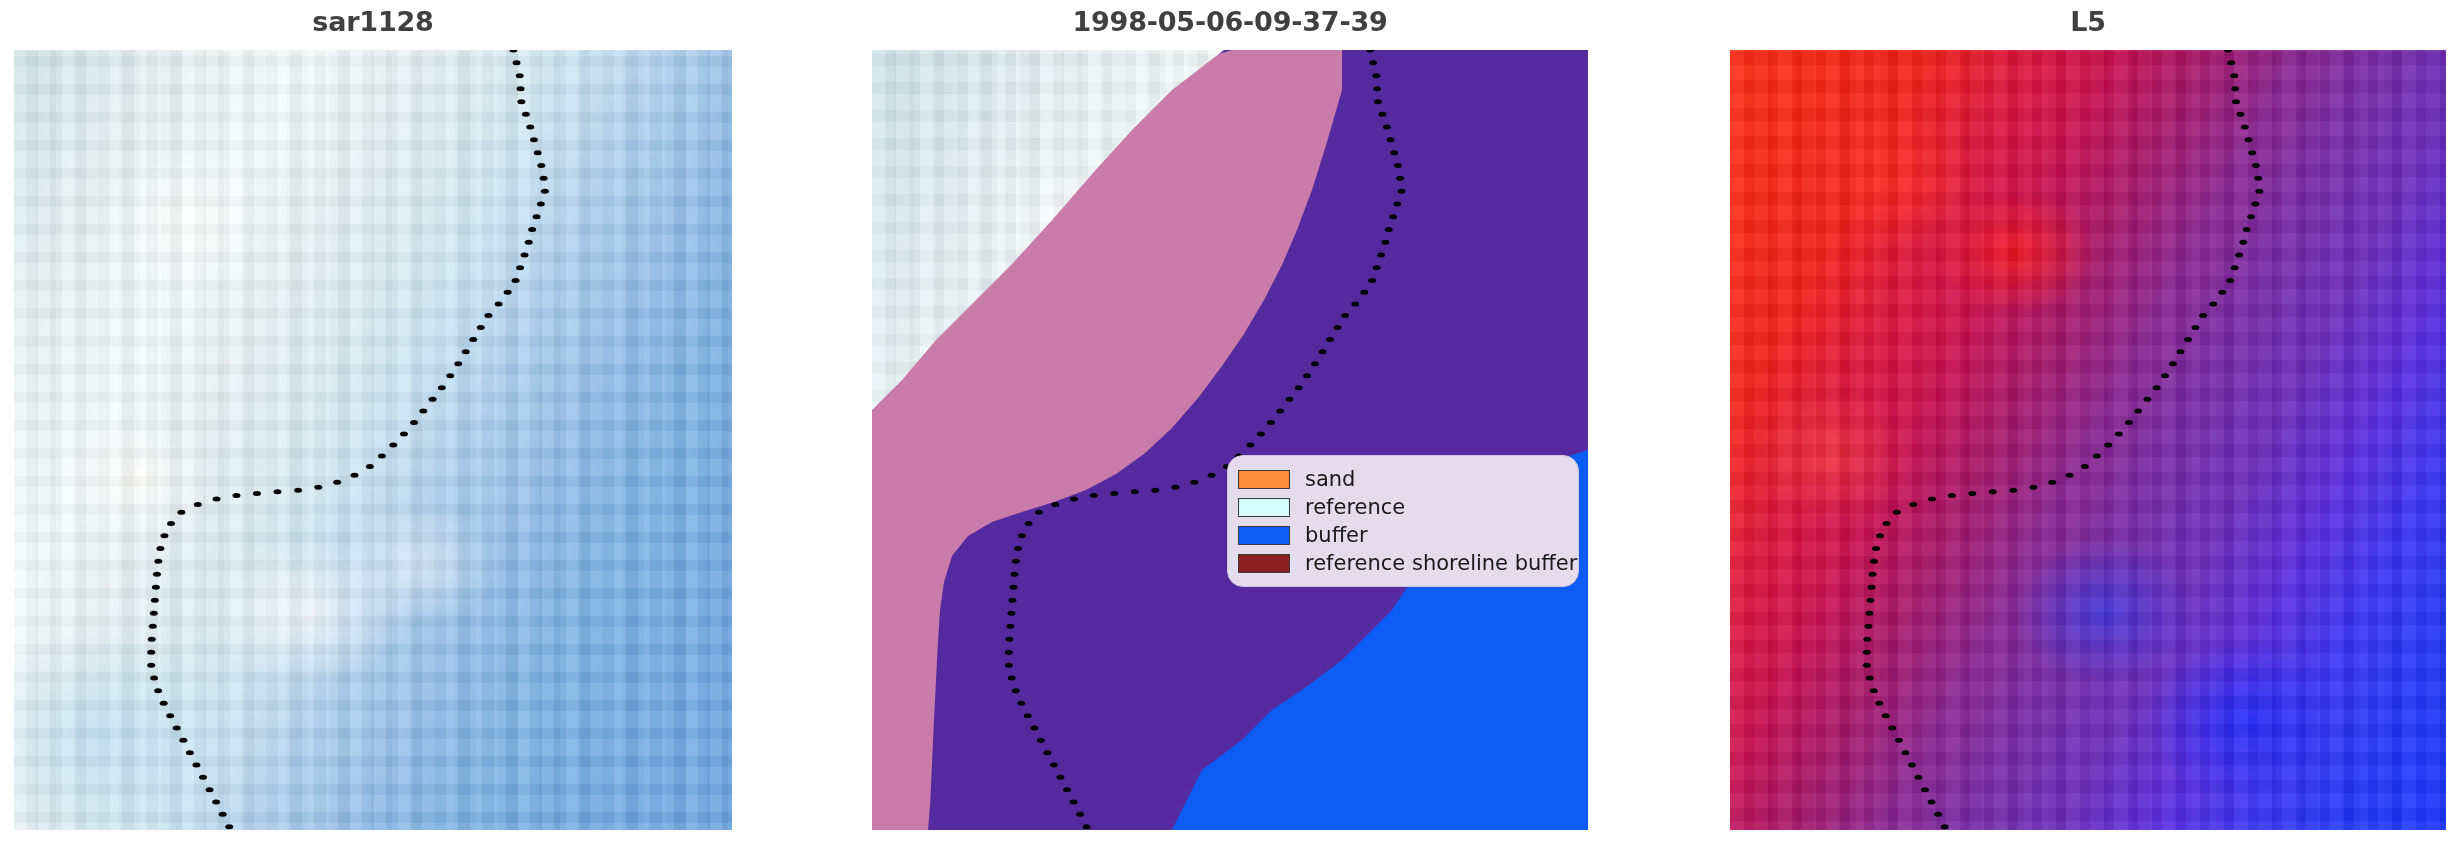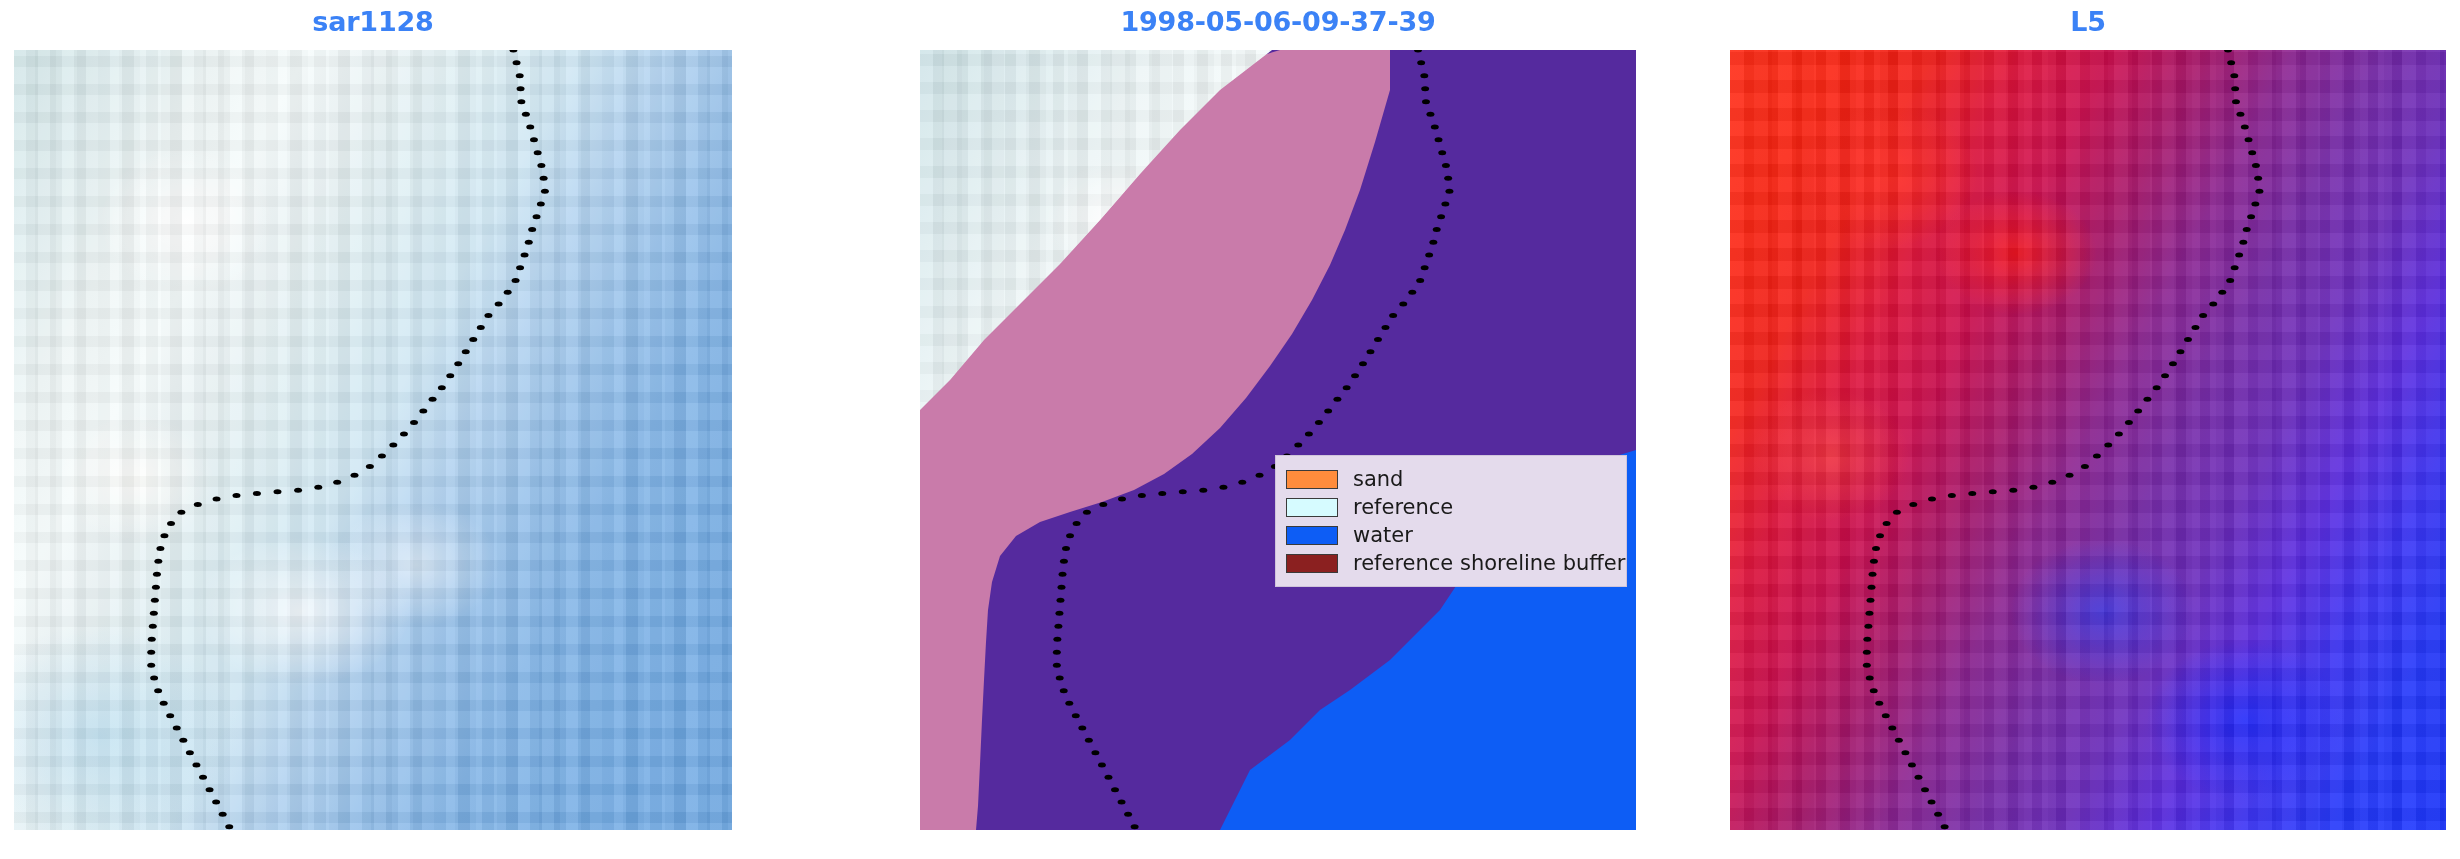--- a/index.html
+++ b/index.html
@@ -9,21 +9,21 @@
     overflow:hidden;
   }
   .figure{position:relative;width:2460px;height:859px;background:#ffffff;}
 
   .panel{position:absolute;overflow:hidden;background:#ffffff;}
   .panel-title{
     position:absolute;
     text-align:center;
     font-weight:bold;
     font-size:27px;
-    color:#3b82f6;
+    color:#404040;
     letter-spacing:-0.2px;
     white-space:nowrap;
     left:0;right:0;top:0;
     line-height:44px;
   }
   .axes{position:absolute;overflow:hidden;}
   .layer{position:absolute;left:0;top:0;width:100%;height:100%;}
 
   
   .px-noise{
@@ -93,21 +93,21 @@
       repeating-linear-gradient(0deg, rgba(255,255,255,.07) 0 13px, rgba(0,0,0,.07) 13px 26px),
       repeating-linear-gradient(90deg, rgba(255,255,255,.04) 0 24px, rgba(0,0,0,.04) 24px 48px);
     opacity:.55;
   }
 
   
   .legend{
     position:absolute;
     background:#e4dbec;
     border:1px solid #cfc4da;
-    border-radius:0;
+    border-radius:16px;
     padding:9px 16px 9px 10px;
     box-sizing:border-box;
   }
   .legend-row{
     display:flex;align-items:center;
     height:28px;
   }
   .legend-swatch{
     width:52px;height:19px;
     border:1px solid #3a3a3a;
@@ -209,21 +209,21 @@
           <circle cx="122.56378936767578" cy="739.69140625" r="2.5" fill="#000000"></circle>
           <circle cx="126.67474365234375" cy="752.0242309570312" r="2.5" fill="#000000"></circle>
           <circle cx="130.7856903076172" cy="764.3571166992188" r="2.5" fill="#000000"></circle>
           <circle cx="134.8966522216797" cy="776.6900024414062" r="2.5" fill="#000000"></circle>
           <circle cx="138.54554748535156" cy="789.1639404296875" r="2.5" fill="#000000"></circle>
           <circle cx="142.3086700439453" cy="801.5988159179688" r="2.5" fill="#000000"></circle>
         </svg>
     </div>
   </div>
 
-  <div class="panel" style="left:872px;top:0px;width:716px;height:859px;margin-left:48px;">
+  <div class="panel" style="left:872px;top:0px;width:716px;height:859px;">
     <div class="panel-title" style="width:716px;">1998-05-06-09-37-39</div>
     <div class="axes" style="left:0px;top:50px;width:716px;height:780px;">
 
       <div class="layer" style="background:#552a9e;"></div>
 
       <svg class="layer" width="716" height="780" viewBox="0 0 716 780" preserveAspectRatio="none">
         <polygon points="716,400 716,780 300,780 330,720 370,690 400,660 430,640 470,610 520,560 560,500 600,460 650,420" fill="#0d5df5"></polygon>
       </svg>
 
       <svg class="layer" width="716" height="780" viewBox="0 0 716 780" preserveAspectRatio="none">
@@ -329,21 +329,21 @@
         <div class="legend-row">
           <span class="legend-swatch" style="background:#ff8c3c;"></span>
           <span class="legend-label">sand</span>
         </div>
         <div class="legend-row">
           <span class="legend-swatch" style="background:#d6fbff;"></span>
           <span class="legend-label">reference</span>
         </div>
         <div class="legend-row">
           <span class="legend-swatch" style="background:#0d5df5;"></span>
-          <span class="legend-label">water</span>
+          <span class="legend-label">buffer</span>
         </div>
         <div class="legend-row">
           <span class="legend-swatch" style="background:#8b2020;"></span>
           <span class="legend-label">reference shoreline buffer</span>
         </div>
       </div>
     </div>
   </div>
 
   <div class="panel" style="left:1730px;top:0px;width:716px;height:859px;">

